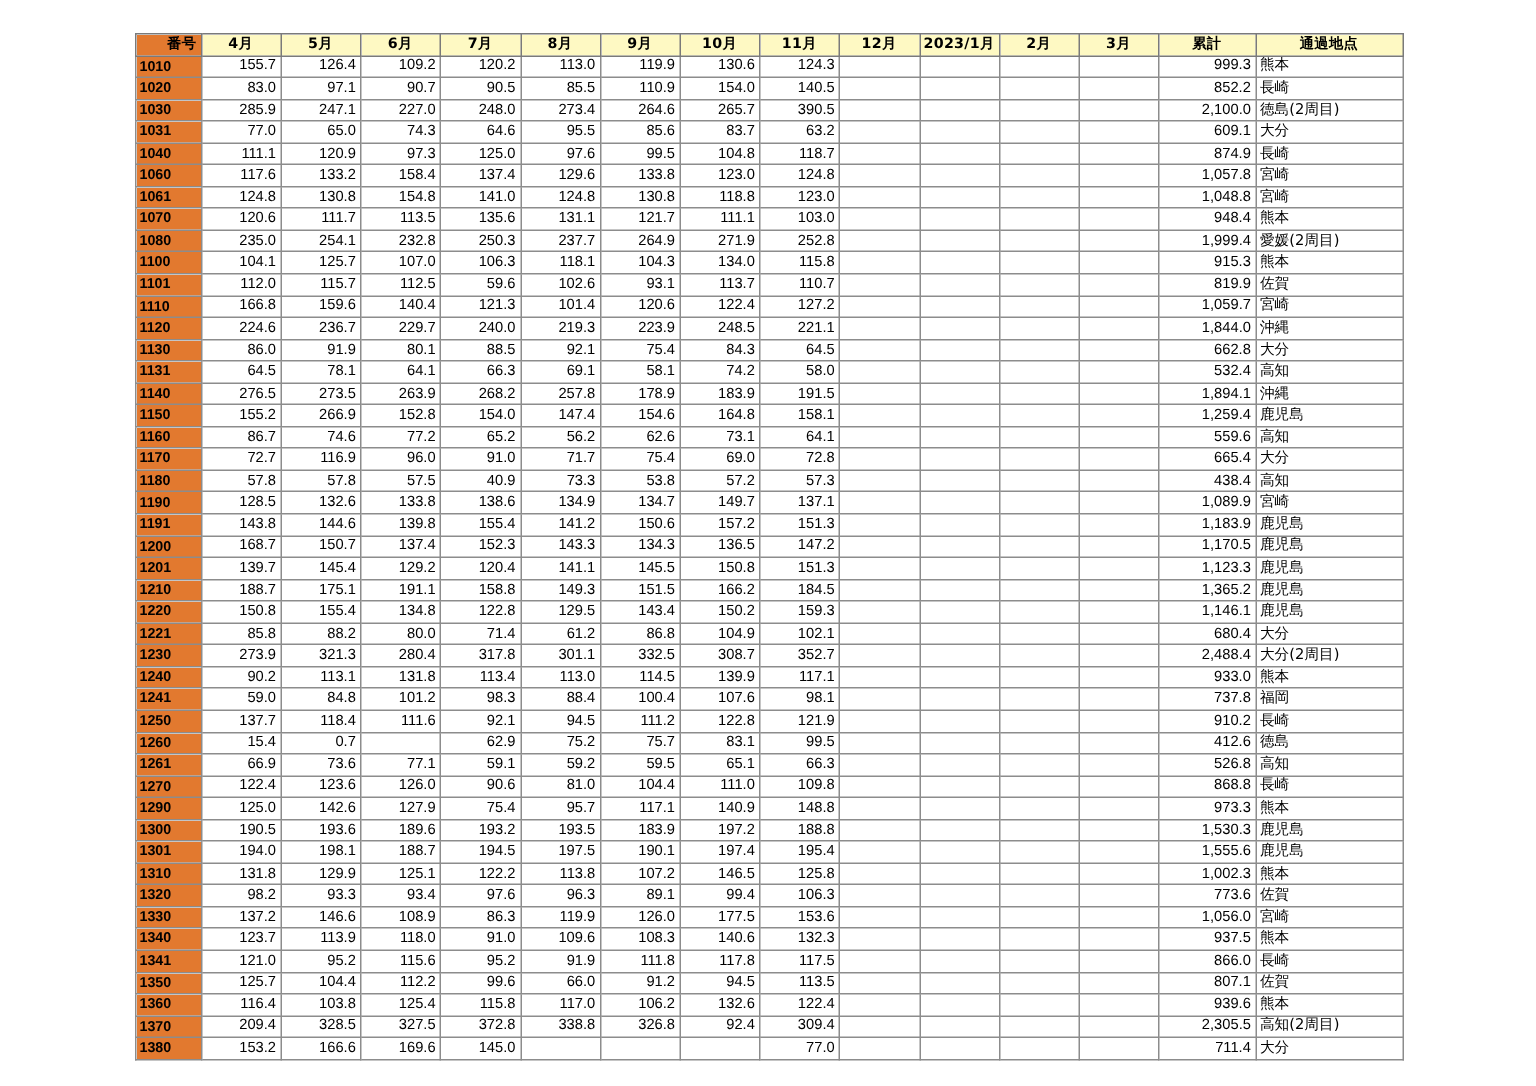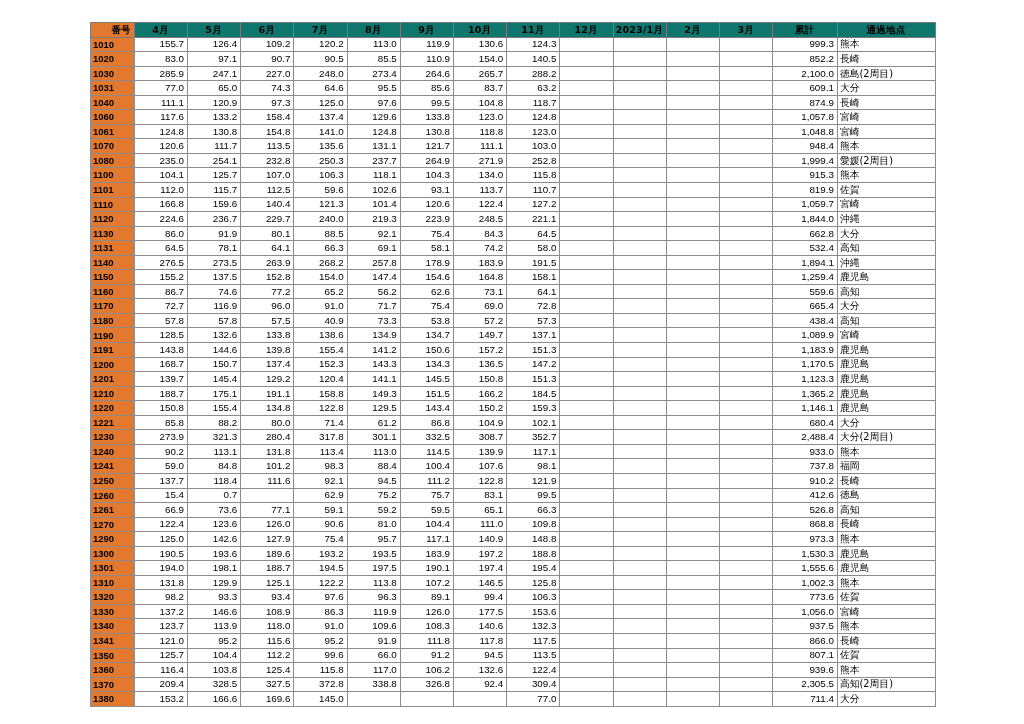--- a/index.html
+++ b/index.html
@@ -38,21 +38,21 @@
     border: 1px solid #8c8c8c;
     height: 14.55px;
     padding: 0 3px 0 2px;
     box-sizing: border-box;
     white-space: nowrap;
     overflow: hidden;
     vertical-align: middle;
   }
 
   table#data-table thead th {
-    background: #0f766e;
+    background: #fef9c3;
     color: #000000;
     font-weight: bold;
     text-align: center;
     font-size: 9.5px;
     letter-spacing: 0.2px;
     border-color: #7a7a7a;
   }
 
   table#data-table thead th.th-id {
     background: #E2792F;
@@ -172,21 +172,21 @@
         </tr>
         <tr>
           <td class="cell-id">1030</td>
           <td class="cell-num">285.9</td>
           <td class="cell-num">247.1</td>
           <td class="cell-num">227.0</td>
           <td class="cell-num">248.0</td>
           <td class="cell-num">273.4</td>
           <td class="cell-num">264.6</td>
           <td class="cell-num">265.7</td>
-          <td class="cell-num">288.2</td>
+          <td class="cell-num">390.5</td>
           <td class="cell-num"></td>
           <td class="cell-num"></td>
           <td class="cell-num"></td>
           <td class="cell-num"></td>
           <td class="cell-num">2,100.0</td>
           <td class="cell-place">徳島(2周目)</td>
         </tr>
         <tr>
           <td class="cell-id">1031</td>
           <td class="cell-num">77.0</td>
@@ -404,21 +404,21 @@
           <td class="cell-num"></td>
           <td class="cell-num"></td>
           <td class="cell-num"></td>
           <td class="cell-num"></td>
           <td class="cell-num">1,894.1</td>
           <td class="cell-place">沖縄</td>
         </tr>
         <tr>
           <td class="cell-id">1150</td>
           <td class="cell-num">155.2</td>
-          <td class="cell-num">137.5</td>
+          <td class="cell-num">266.9</td>
           <td class="cell-num">152.8</td>
           <td class="cell-num">154.0</td>
           <td class="cell-num">147.4</td>
           <td class="cell-num">154.6</td>
           <td class="cell-num">164.8</td>
           <td class="cell-num">158.1</td>
           <td class="cell-num"></td>
           <td class="cell-num"></td>
           <td class="cell-num"></td>
           <td class="cell-num"></td>

